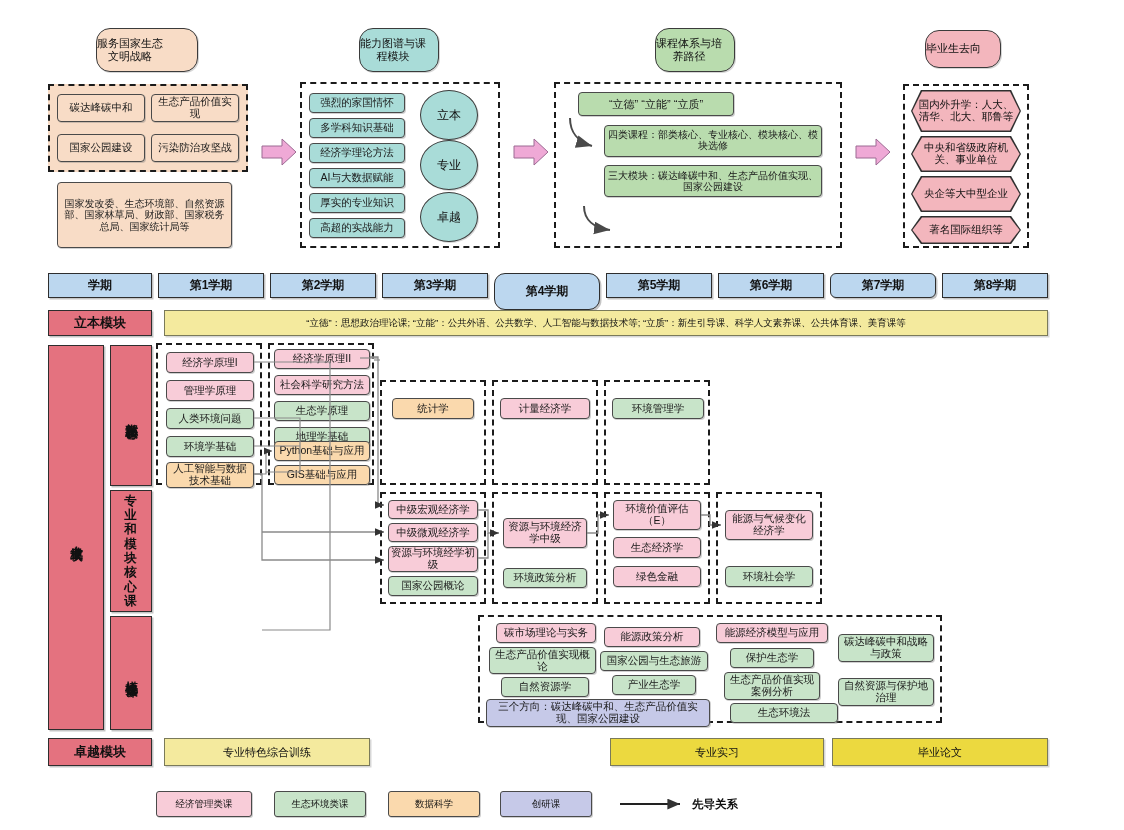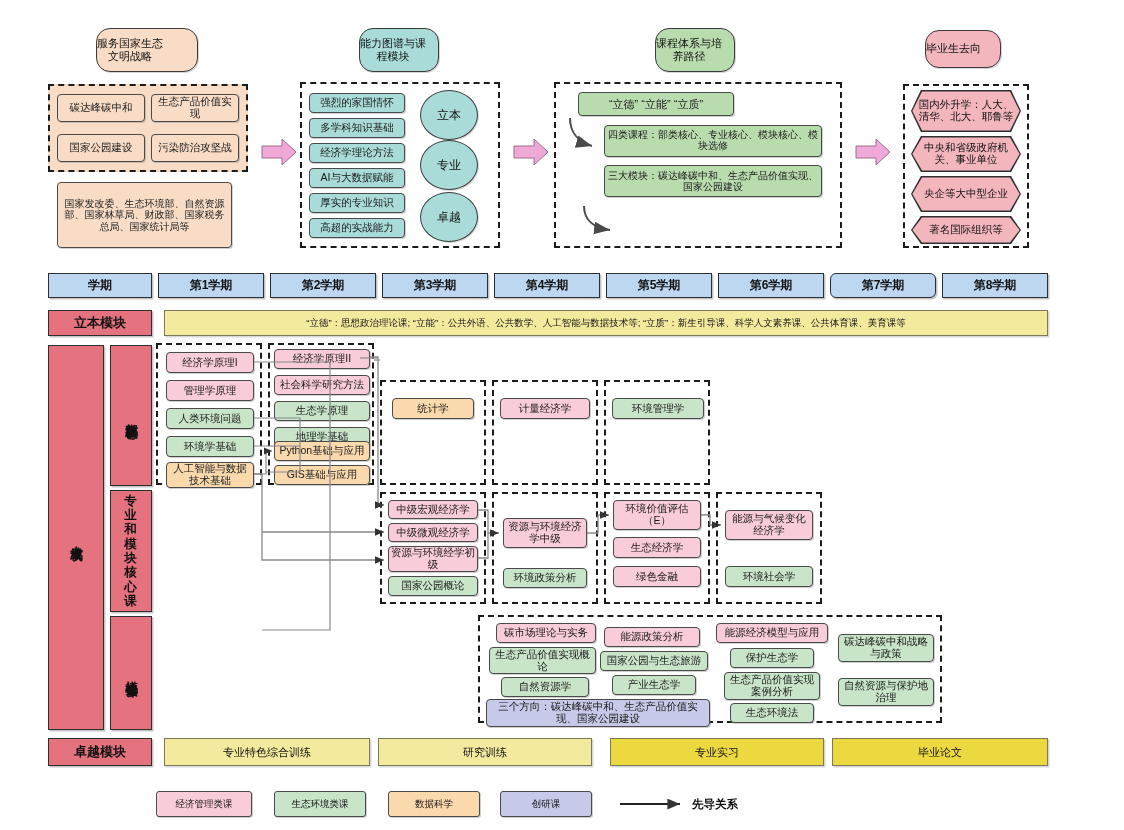--- a/index.html
+++ b/index.html
@@ -247,21 +247,21 @@
     </div>
   <div class="semcell" style="left:158px;top:273px;width:106px;height:25px;">
     <span>第1学期</span>
     </div>
   <div class="semcell" style="left:270px;top:273px;width:106px;height:25px;">
     <span>第2学期</span>
     </div>
   <div class="semcell" style="left:382px;top:273px;width:106px;height:25px;">
     <span>第3学期</span>
     </div>
-  <div class="semcell" style="left:494px;top:273px;width:106px;height:25px;">
+  <div class="semcell" style="left:494px;top:273px;width:106px;height:37px;border-radius:11px;">
     <span>第4学期</span>
     </div>
   <div class="semcell" style="left:606px;top:273px;width:106px;height:25px;">
     <span>第5学期</span>
     </div>
   <div class="semcell" style="left:718px;top:273px;width:106px;height:25px;">
     <span>第6学期</span>
     </div>
   <div class="semcell" style="left:830px;top:273px;width:106px;height:25px;border-radius:6px;">
     <span>第7学期</span>
@@ -411,39 +411,36 @@
 
   <div class="node econ" style="left:716px;top:623px;width:112px;height:20px;">
     <span>能源经济模型与应用</span>
     </div>
   <div class="node eco" style="left:730px;top:648px;width:84px;height:20px;">
     <span>保护生态学</span>
     </div>
   <div class="node eco" style="left:724px;top:672px;width:96px;height:28px;">
     <span>生态产品价值实现案例分析</span>
     </div>
-  <div class="node eco" style="left:730px;top:703px;width:84px;height:20px;">
+  <div class="node eco" style="left:730px;top:703px;width:108px;height:20px;">
     <span>生态环境法</span>
     </div>
 
   <div class="node eco" style="left:838px;top:634px;width:96px;height:28px;">
     <span>碳达峰碳中和战略与政策</span>
     </div>
   <div class="node eco" style="left:838px;top:678px;width:96px;height:28px;">
     <span>自然资源与保护地治理</span>
     </div>
 
   <div class="rowlabel" style="left:48px;top:738px;width:104px;height:28px;">
     <span>卓越模块</span>
     </div>
   <div class="bandbox" style="left:164px;top:738px;width:206px;height:28px;background:#f4ea9e;font-size:11px;">
     <span>专业特色综合训练</span>
-    </div>
-  <div class="bandbox" style="left:378px;top:738px;width:214px;height:28px;background:#f4ea9e;font-size:11px;">
-    <span>研究训练</span>
     </div>
   <div class="bandbox" style="left:610px;top:738px;width:214px;height:28px;background:#ecd93f;font-size:11px;">
     <span>专业实习</span>
     </div>
   <div class="bandbox" style="left:832px;top:738px;width:216px;height:28px;background:#ecd93f;font-size:11px;">
     <span>毕业论文</span>
     </div>
 
   <div class="legendbox" style="left:156px;top:791px;width:96px;height:26px;background:#f8ccd8;">
     <span>经济管理类课</span>

